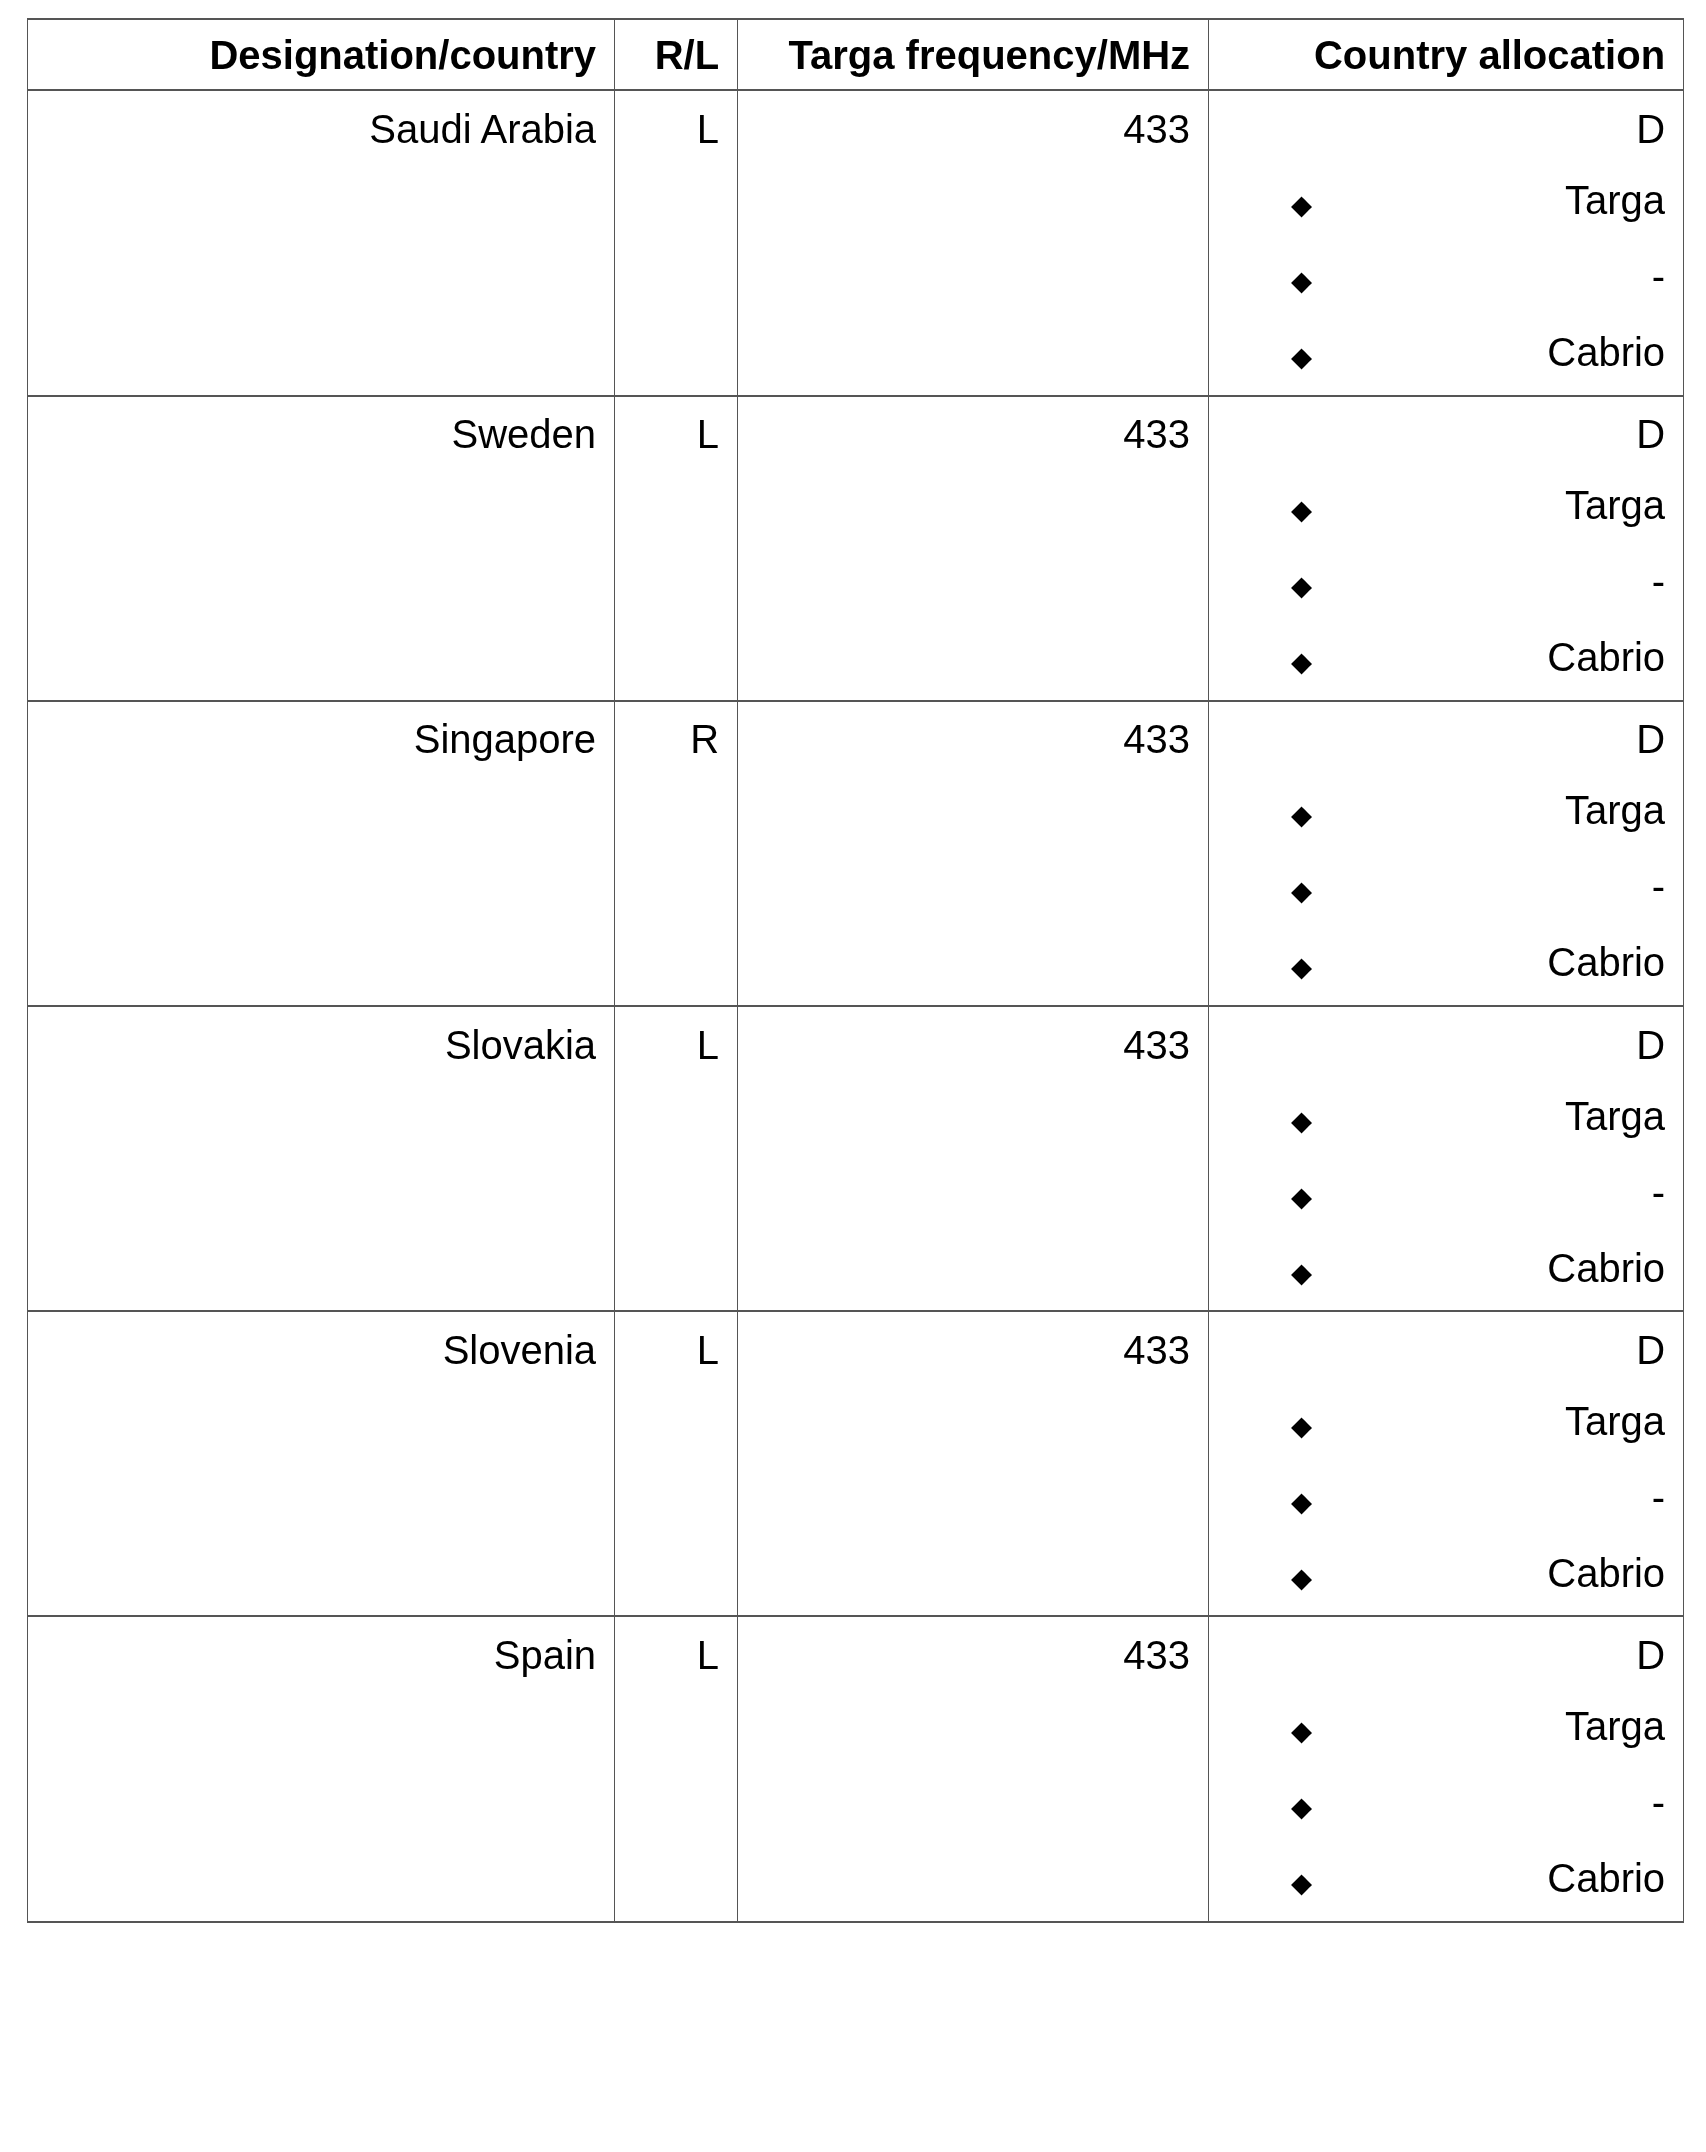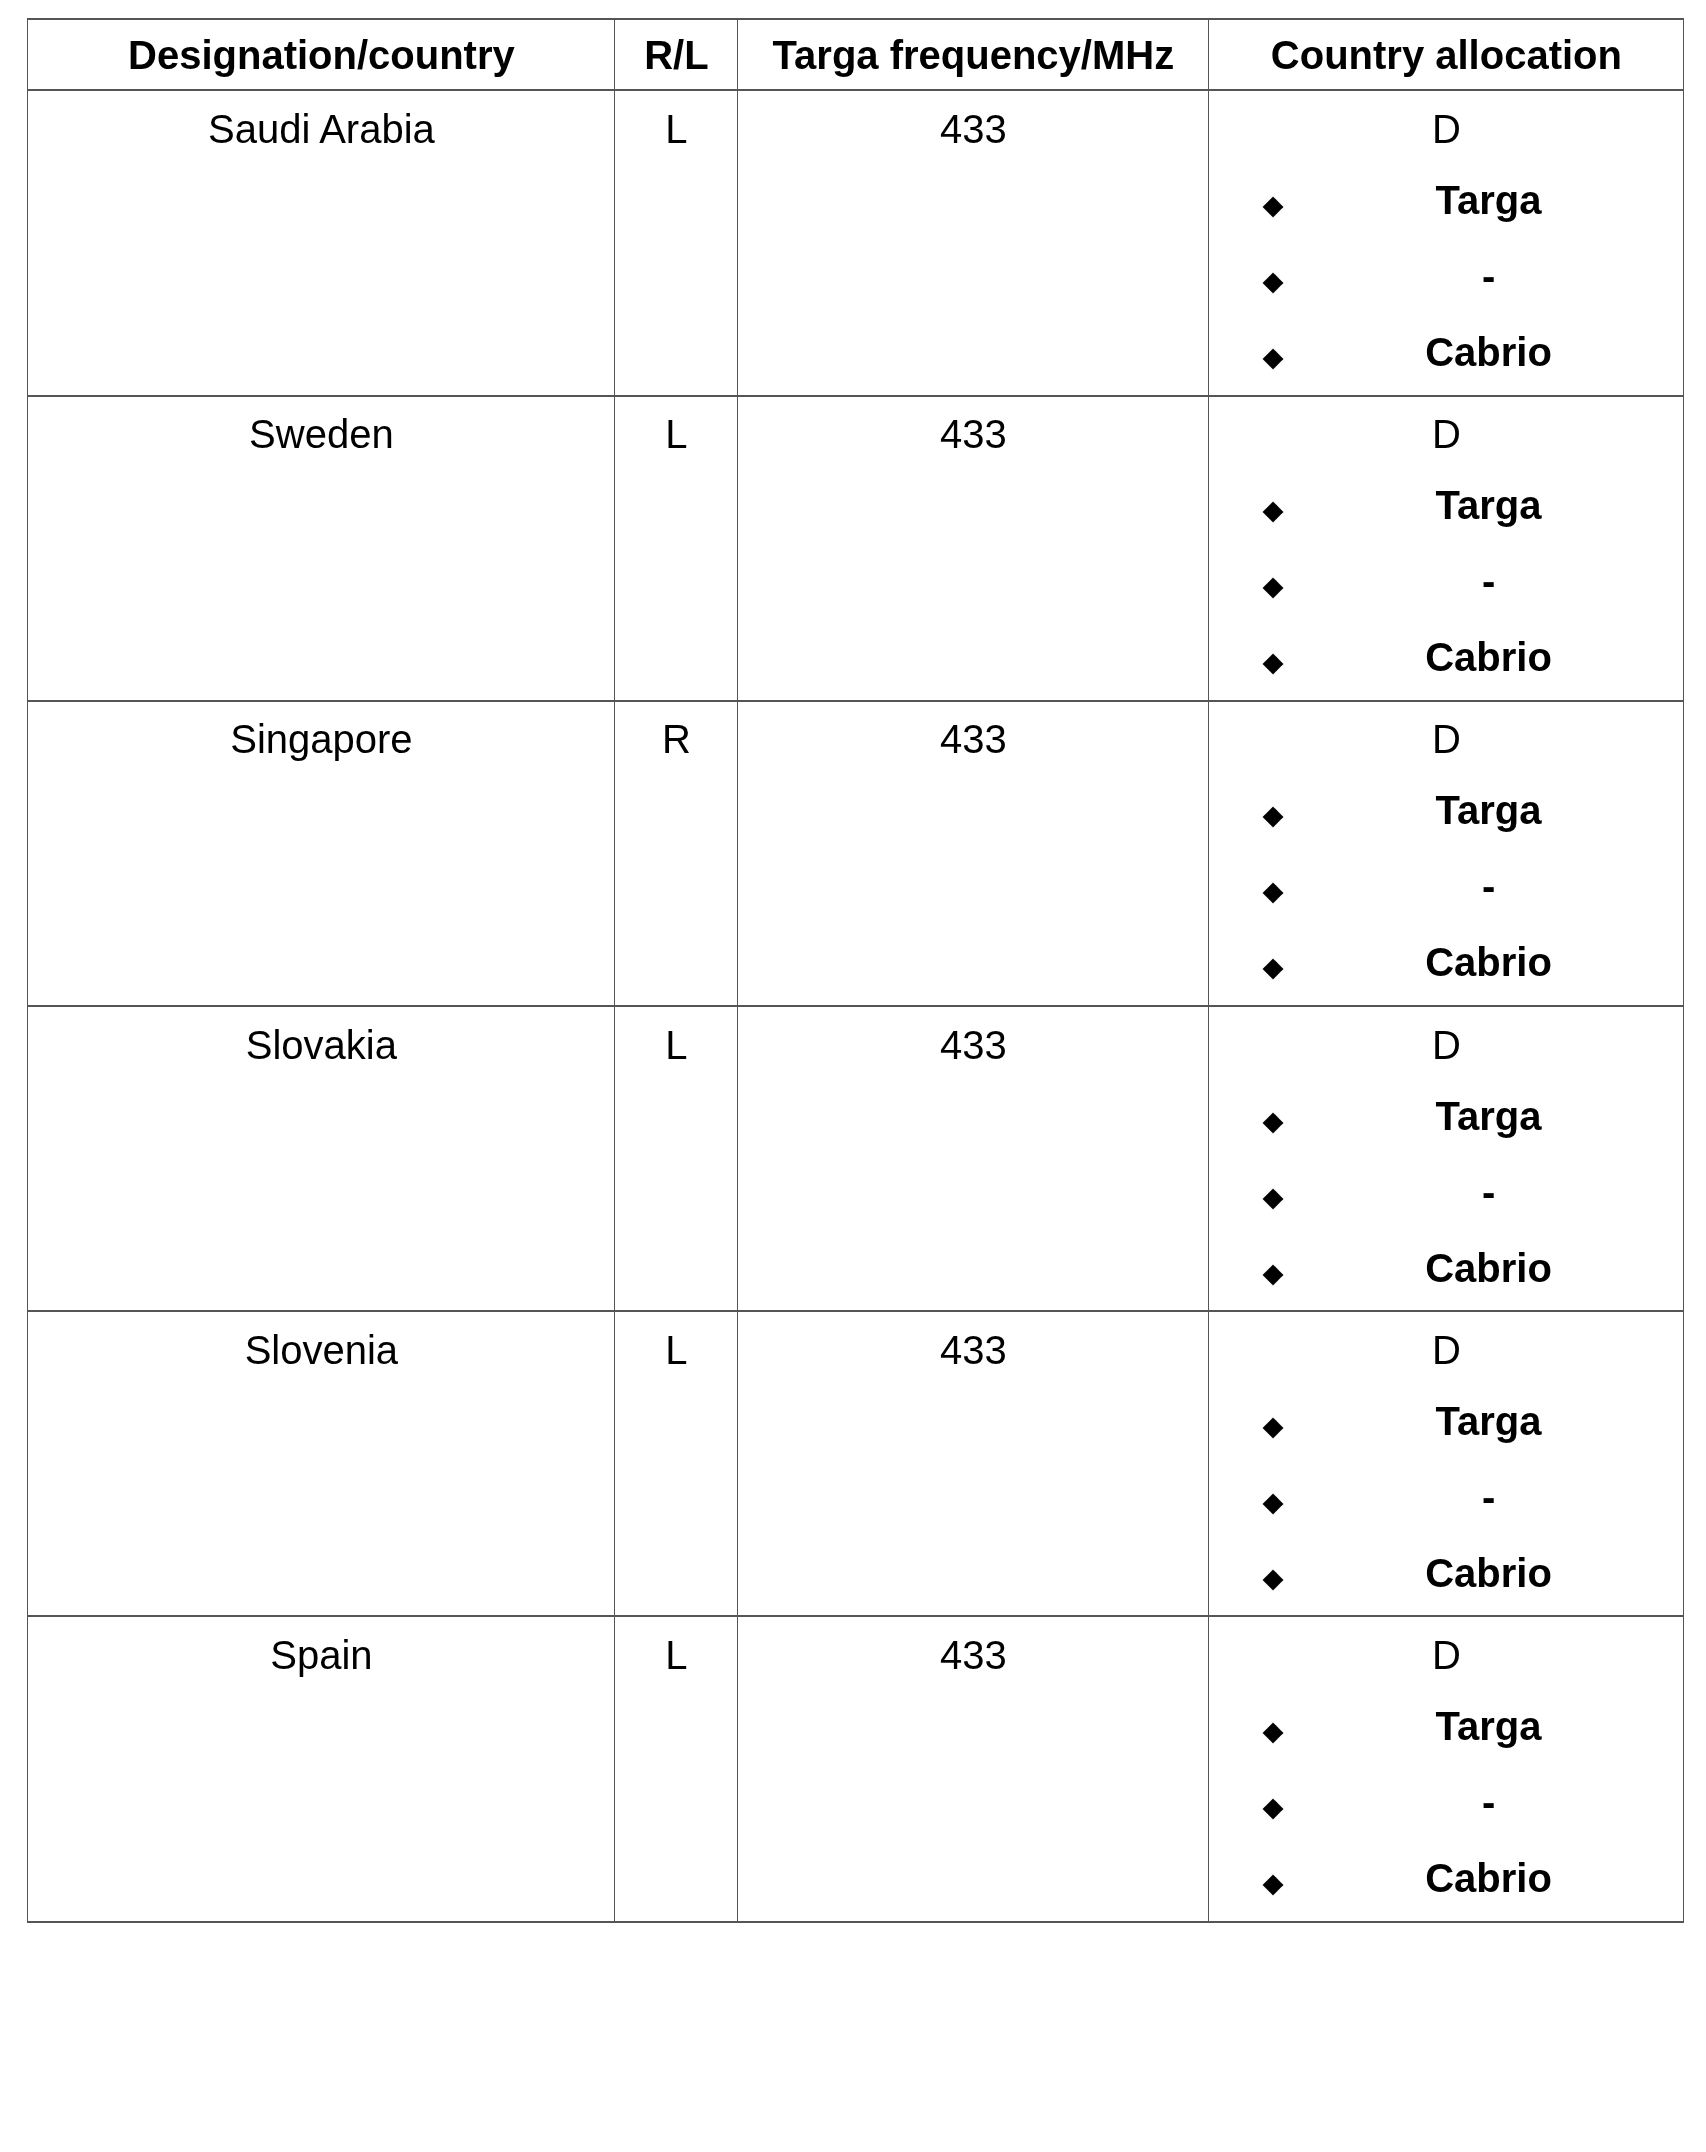--- a/index.html
+++ b/index.html
@@ -25,21 +25,21 @@
   }
   .freq-table th,
   .freq-table td {
     border-left: 1.8px solid #555555;
     border-right: 1.8px solid #555555;
     border-top: 2.7px solid #555555;
     border-bottom: 2.7px solid #555555;
     font-size: 40px;
     line-height: 46px;
     color: #000000;
-    text-align: center;
+    text-align: right;
     vertical-align: top;
     padding: 14.6px 18.3px 14.6px 18.3px;
     overflow: hidden;
   }
   .freq-table thead th {
     font-weight: bold;
     vertical-align: middle;
     height: 51px;
     padding-top: 9.1px;
     padding-bottom: 9.1px;
@@ -64,21 +64,20 @@
   .bullet {
     flex: 0 0 78px;
     width: 78px;
     font-size: 27.4px;
     line-height: 46px;
     font-family: "DejaVu Sans", sans-serif;
     color: #000000;
   }
   .alloc-label {
     flex: 1 1 auto;
-    font-weight: bold;
   }
 </style>
 </head>
 <body>
 
 <div class="page">
   <table class="freq-table">
     <colgroup>
       <col style="width:587px">
       <col style="width:123px">

